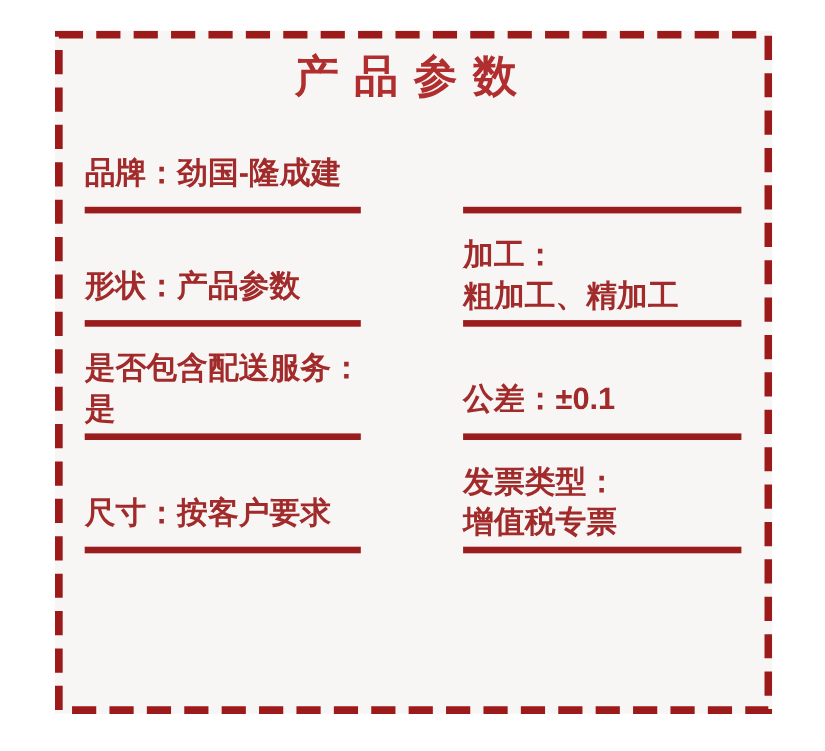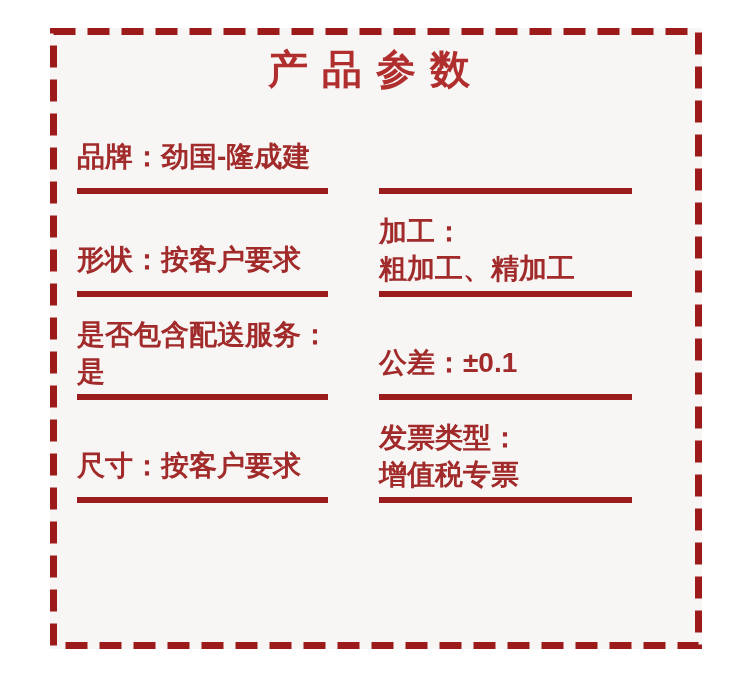--- a/index.html
+++ b/index.html
@@ -44,21 +44,21 @@
     font-weight: 700;
     font-size: 40px;
     letter-spacing: 14px;
     color: var(--title-color, #b12e2e);
     white-space: nowrap;
   }
   .grid {
     position: relative;
     display: grid;
     grid-template-columns: 251px 253px;
-    column-gap: 51px;
+    column-gap: 93px;
     grid-auto-rows: 103px;
     padding: 0 30px 0 27px;
     box-sizing: border-box;
   }
   .cell {
     display: flex;
     flex-direction: column;
     justify-content: flex-end;
     min-width: 0;
   }
@@ -91,21 +91,21 @@
 
   <div class="grid">
       <div class="cell">
         <div class="cell-text">品牌：劲国-隆成建</div>
         <div class="underline"></div>
       </div>
       <div class="cell">
         <div class="underline"></div>
       </div>
       <div class="cell">
-        <div class="cell-text">形状：按客户要求</div>
+        <div class="cell-text">形状：产品参数</div>
         <div class="underline"></div>
       </div>
       <div class="cell">
         <div class="cell-text two-line">加工：<br>粗加工、精加工</div>
         <div class="underline"></div>
       </div>
       <div class="cell">
         <div class="cell-text two-line">是否包含配送服务：<br>是</div>
         <div class="underline"></div>
       </div>

